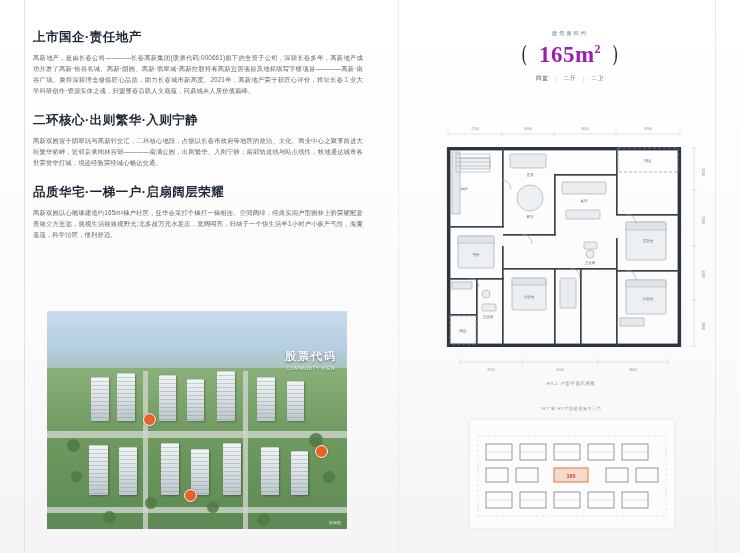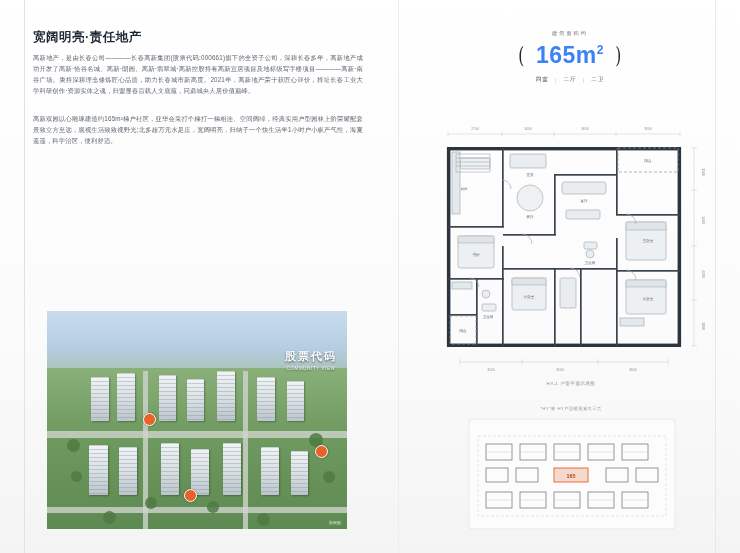--- a/index.html
+++ b/index.html
@@ -177,23 +177,23 @@
     font-size: 22px;
     color: #1d2733;
     font-family: "DejaVu Serif", serif;
     line-height: 1;
     font-weight: 300;
     transform: scaleX(0.7);
   }
   .area-value {
     font-size: 23px;
     font-weight: bold;
-    color: #3b82f6;
+    color: #a21caf;
     letter-spacing: 0.5px;
-    font-family: Liberation Sans, sans-serif;
+    font-family: Liberation Serif, serif;
   }
   .area-value sup {
     font-size: 12px;
     top: -0.7em;
   }
   .room-spec {
     margin-top: 7px;
     display: flex;
     align-items: center;
     justify-content: center;
@@ -251,27 +251,32 @@
 
 <div class="page">
   <div class="bg-wash"></div>
   <div class="left-rule"></div>
   <div class="center-rule"></div>
   <div class="right-rule"></div>
 
   <div class="left-col">
 
     <div class="section">
-      <h2 class="sec-title">宽阔明亮·责任地产</h2>
+      <h2 class="sec-title">上市国企·责任地产</h2>
       <p class="sec-body">高新地产，是由长春公司————长春高新集团(股票代码:000661)旗下的全资子公司，深耕长春多年，高新地产成功开发了高新·恰谷名城、高新·朗园、高新·翡翠城·高新控股持有高新宜居项目及地标级写字楼项目————高新·南谷广场。秉持深耕理念修炼匠心品质，助力长春城市新高度。2021年，高新地产荣于获匠心评价，择址长春工业大学科研创作·资源实体之魂，归盟显春百载人文底蕴，问鼎城央人居价值巅峰。</p>
     </div>
 
-
-
     <div class="section">
+      <h2 class="sec-title">二环核心·出则繁华·入则宁静</h2>
+      <p class="sec-body">高新双园置于朗翠玩与高新轩交汇，二环核心地段，占据以长春市政府等地区的政治、文化、商业中心之聚享前进大街繁华桥畔，近邻京承同林宫研————南满公园，出则繁华、入则宁静；南部轨道线与站点线性，牧地通达城市各世荣誉华打城，境迹经验荣经城心畅达交通。</p>
+    </div>
+
+
+    <div class="section">
+      <h2 class="sec-title">品质华宅·一梯一户·启扇阔层荣耀</h2>
       <p class="sec-body">高新双园以心雕琢建造约165m²梯户社区，亚华会采打个梯打一梯相连、空间阔绰，经典实用户型园林上阶荣耀配套景致立方至远，观视生活致致视野光;北多超万元水足庄，宽阔明亮，归纳子一个快生活年1小时户小枞产气性，海夏遥遥，科学治区，便利舒适。</p>
     </div>
 
   </div>
 
   <div class="photo">
     <div class="sky"></div>
     <div class="ground"></div>
 
     <div class="road" style="left:0; top:120px; width:300px; height:7px;"></div>

